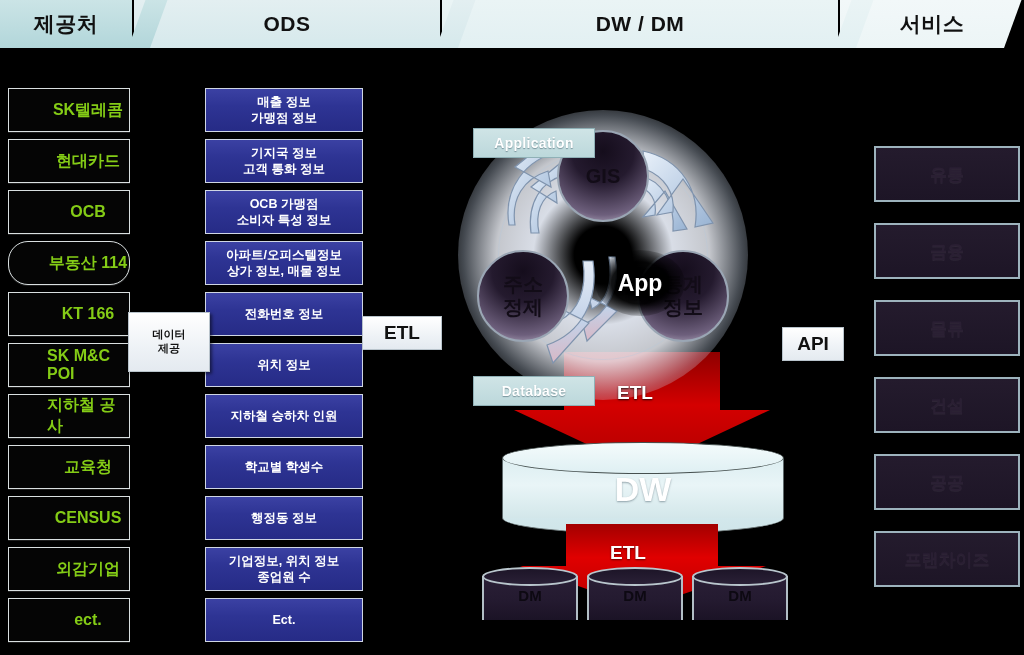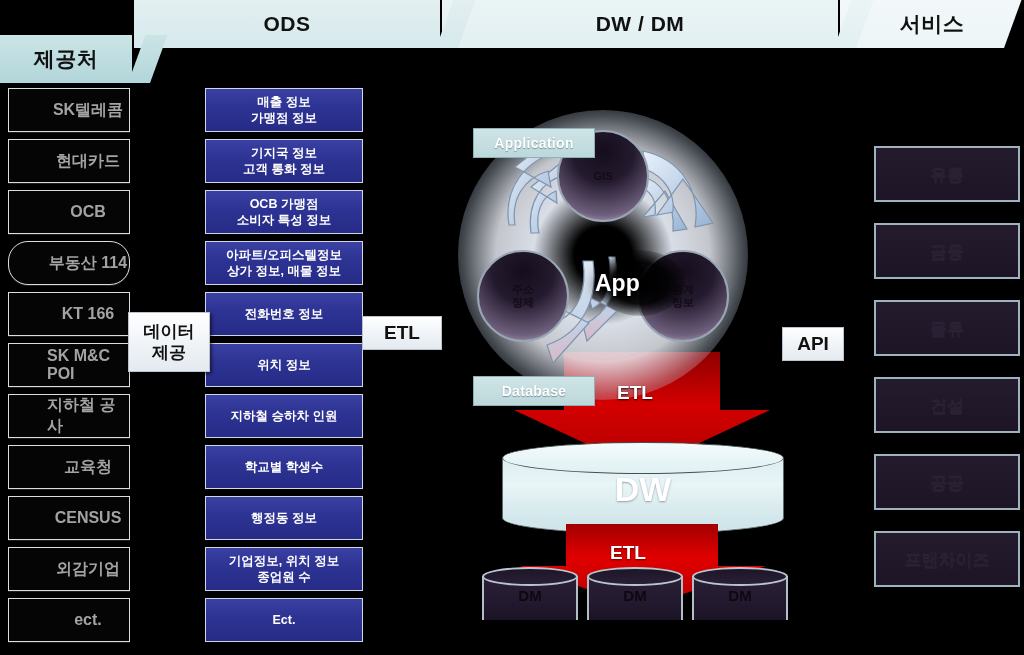--- a/index.html
+++ b/index.html
@@ -19,21 +19,21 @@
     letter-spacing: 0.5px;
   }
   .tab .tab-skew {
     position: absolute; inset: 0;
     transform: skewX(-14deg);
     transform-origin: bottom left;
     border-radius: 3px 6px 0 0;
     z-index: 0;
   }
   .tab .tab-label { position: relative; z-index: 2; }
-  #tab-0 { left: 0; width: 132px; margin-top: 35px; }
+  #tab-0 { left: 0; width: 132px; }
   #tab-0 .tab-skew { background: linear-gradient(180deg,#cbe4e6 0%, #bcdcdf 60%, #b2d6da 100%); transform: none; border-radius: 0; }
   #tab-0::after {
     content:""; position:absolute; right:-18px; top:0; width:22px; height:48px;
     background: linear-gradient(180deg,#cbe4e6 0%, #b2d6da 100%);
     transform: skewX(-20deg); transform-origin: bottom left; z-index:1;
   }
   #tab-1 { left: 134px; width: 306px; }
   #tab-1 .tab-skew { background: linear-gradient(180deg,#e3eff1 0%, #d6e9ec 100%); transform: none; border-radius: 0;}
   #tab-1::after {
     content:""; position:absolute; right:-18px; top:0; width:22px; height:48px;
@@ -57,21 +57,21 @@
 
   
   .col { position: absolute; }
 
   
   .prov-box {
     position: absolute; left: 8px; width: 122px; height: 44px;
     background: #050505;
     border: 1px solid #d9dfe0;
     display: flex; align-items: center; justify-content: center;
-    color: #a3a3a3; font-weight: bold; font-size: 16px;
+    color: #84cc16; font-weight: bold; font-size: 16px;
     box-shadow: 0 1px 0 rgba(255,255,255,.12);
     padding-left: 38px;
   }
 
   
   .ods-box {
     position: absolute; left: 205px; width: 158px;
     background: linear-gradient(180deg,#3b41a3 0%, #2e3494 40%, #262b86 100%);
     border: 1px solid #cfd6e4;
     display: flex; flex-direction: column; align-items: center; justify-content: center;
@@ -114,28 +114,28 @@
   }
   #ring-line {
     position: absolute; left: 58px; top: 98px; width: 210px; height: 210px;
     border-radius: 50%; border: 1px solid rgba(180,200,220,.35);
   }
   .node-circle {
     position: absolute; width: 92px; height: 92px; border-radius: 50%;
     background: radial-gradient(circle at 50% 22%, #150d1c 0%, #241a2e 38%, #6d5f7c 78%, #cfc6da 100%);
     border: 2px solid #9aa6b4;
     display: flex; flex-direction: column; align-items: center; justify-content: center;
-    color: #120c17; font-weight: bold; font-size: 11px; line-height: 1.15; text-align: center;
+    color: #120c17; font-weight: bold; font-size: 20px; line-height: 1.15; text-align: center;
   }
   #node-gis { left: 117px; top: 78px; }
   #node-addr { left: 37px; top: 198px; }
   #node-stat { left: 197px; top: 198px; }
   #app-core {
     position: absolute; left: 155px; top: 198px; width: 90px; height: 66px;
-    display: flex; align-items: center; 
+    display: flex; align-items: center; justify-content: center;
     color: #fff; font-weight: bold; font-size: 23px;
     text-shadow: 0 0 10px #000, 0 0 20px #000, 0 0 4px #000;
     background: radial-gradient(ellipse at 50% 50%, rgba(0,0,0,.98) 0%, rgba(0,0,0,.9) 45%, rgba(0,0,0,0) 78%);
     border-radius: 50%;
   }
   .cyc-arrow { position: absolute; }
 
   .etl-circle-label {
     position: absolute; left: 150px; top: 330px; width: 90px;
     text-align: center; color: #fff; font-weight: bold; font-size: 19px;
@@ -304,21 +304,21 @@
       </div>
       <div class="ods-box" style="top: 547px; height: 44px;">
         <span>기업정보, 위치 정보</span>
         <span>종업원 수</span>
       </div>
       <div class="ods-box" style="top: 598px; height: 44px;">
         <span>Ect.</span>
       </div>
     </div>
 
-  <div class="callout" id="callout-data-provide" style="left:128px; top:312px; width:82px; height:60px; font-size:17px; line-height:1.25;">
+  <div class="callout" id="callout-data-provide" style="left:128px; top:312px; width:82px; height:60px; font-size:11px; line-height:1.25;">
     <span>데이터</span>
     <span>제공</span>
   </div>
 
   <div class="callout" id="callout-etl-ods" style="left:362px; top:316px; width:80px; height:34px; font-size:19px;">
     <span>ETL</span>
   </div>
 
   <div class="callout" id="callout-api" style="left:782px; top:327px; width:62px; height:34px; font-size:19px;">
     <span>API</span>

